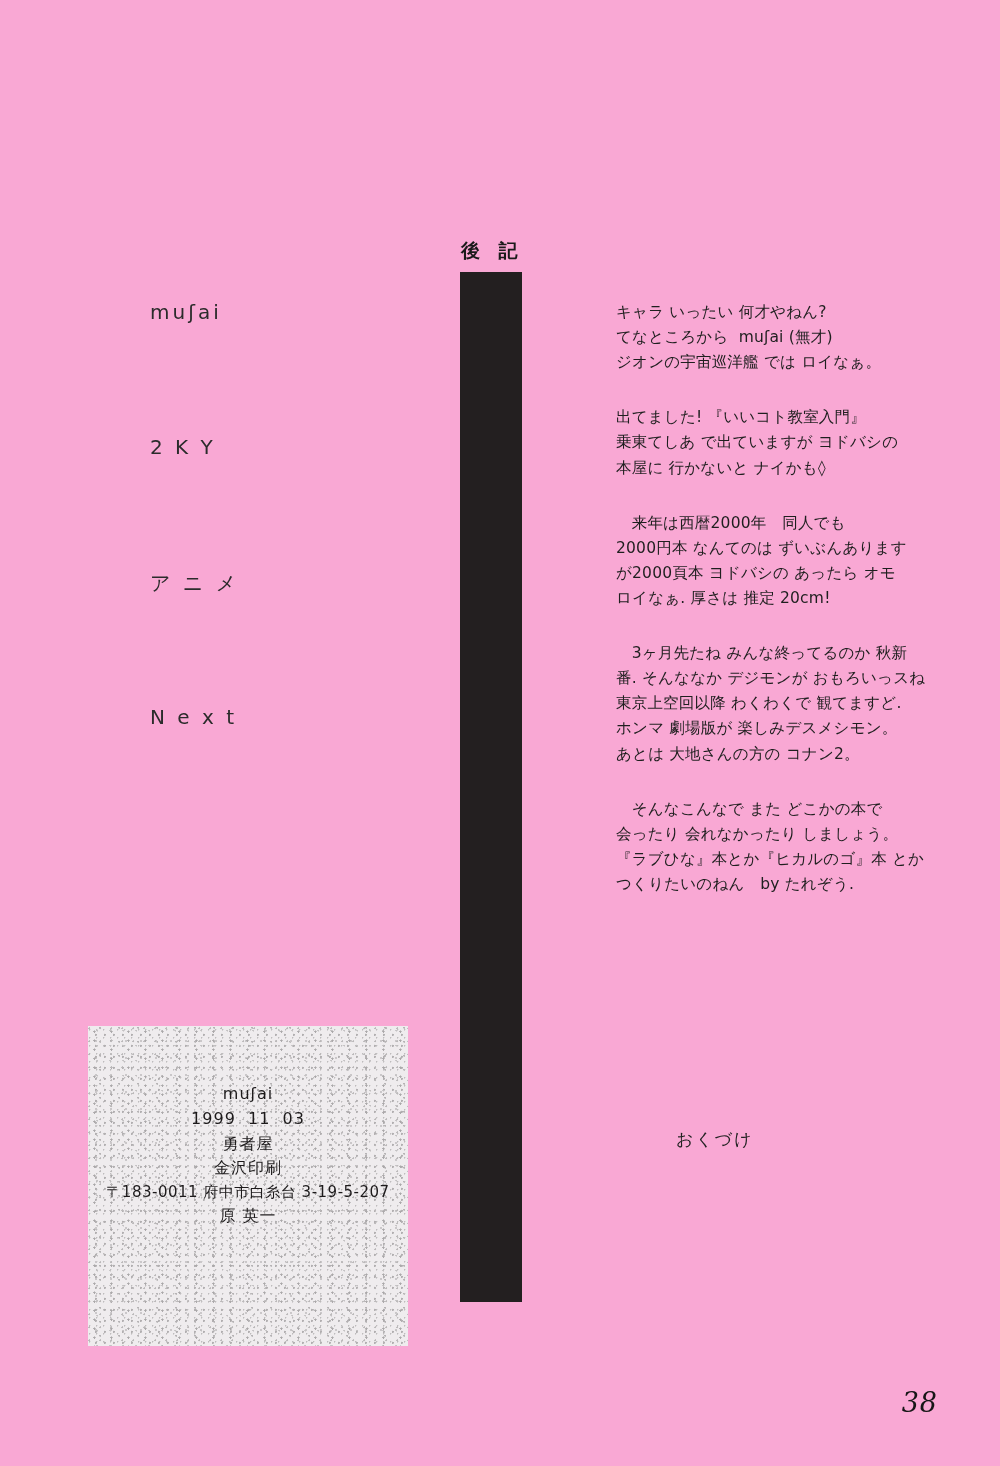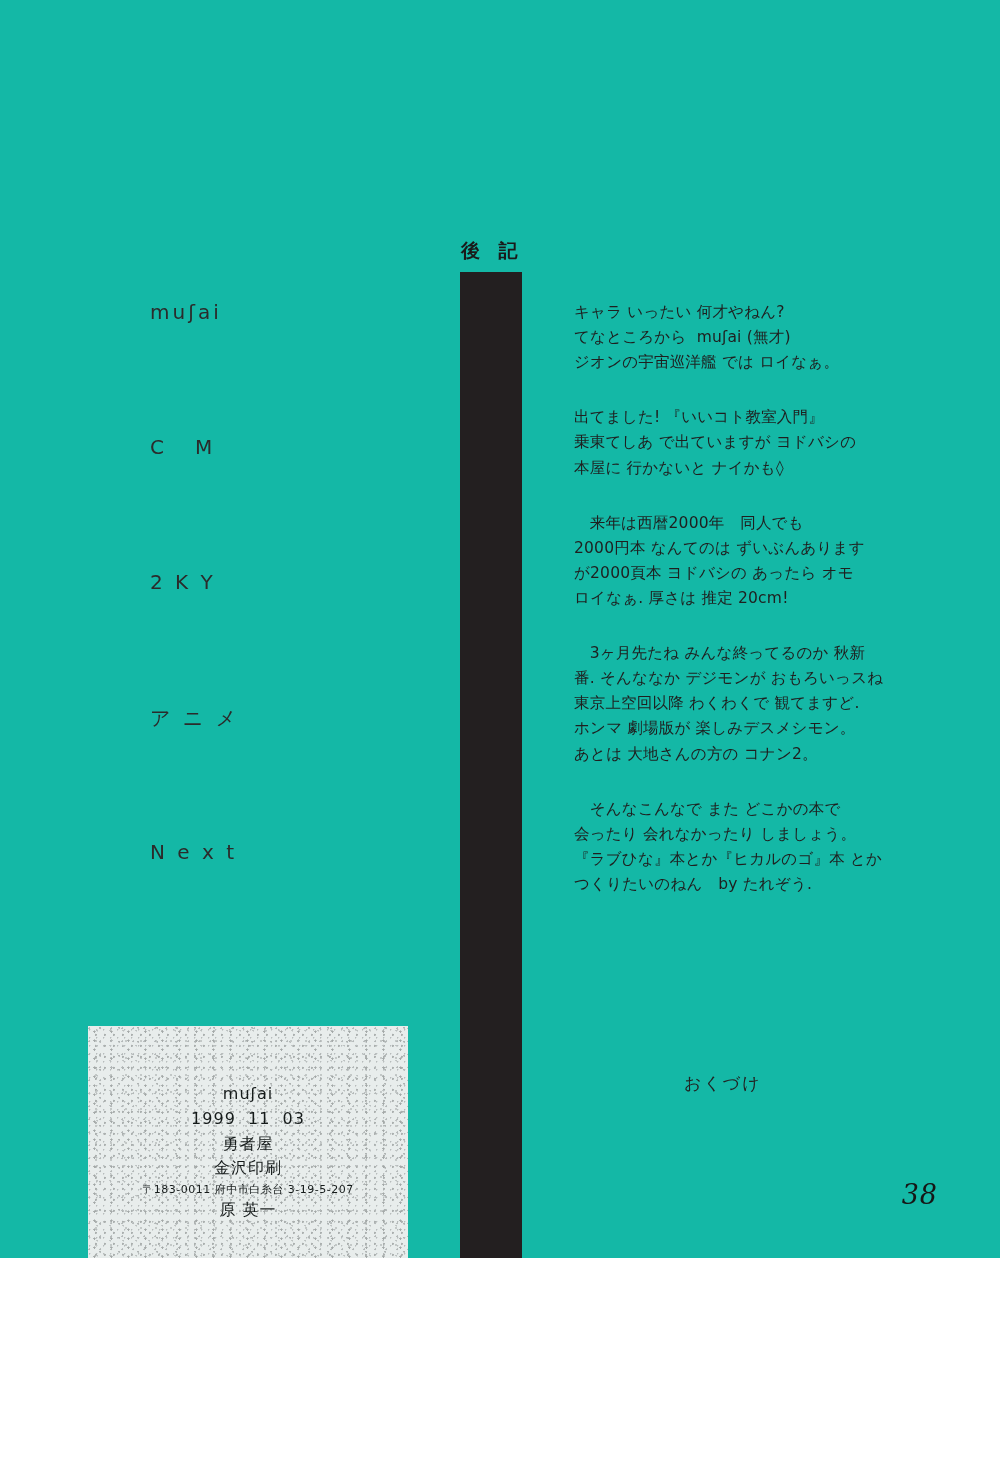--- a/index.html
+++ b/index.html
@@ -3,22 +3,22 @@
 <meta charset="utf-8">
 <style>
   html, body {
     margin: 0;
     padding: 0;
     background: #ffffff;
   }
   .page {
     position: relative;
     width: 1000px;
-    height: 1258px;
-    background: #14b8a6;
+    height: 1466px;
+    background: #f9a8d4;
     overflow: hidden;
     font-family: "DejaVu Sans", sans-serif;
     color: #1a1a1a;
   }
 
   
   .left-col {
     position: absolute;
     left: 150px;
     top: 300px;
@@ -49,44 +49,43 @@
     font-size: 19px;
     letter-spacing: 6px;
     color: #1a1a1a;
     font-family: "DejaVu Sans", sans-serif;
     font-weight: bold;
   }
 
   
   .right-col {
     position: absolute;
-    left: 574px;
+    left: 616px;
     top: 300px;
     width: 330px;
   }
   .para {
     margin-bottom: 30px;
     font-size: 15.5px;
     line-height: 1.62;
     color: #1f1f1f;
     font-family: "DejaVu Sans", sans-serif;
     letter-spacing: 0.2px;
   }
   .para div {
     white-space: pre;
   }
 
   .okuzuke-label {
     position: absolute;
     left: 676px;
-    top: 1072px;
+    top: 1128px;
     font-size: 17px;
     letter-spacing: 2px;
     color: #222;
-    margin-left: 8px;
   }
 
   
   .colophon {
     position: absolute;
     left: 88px;
     top: 1026px;
     width: 320px;
     height: 320px;
     background-color: #efefef;
@@ -113,21 +112,21 @@
   }
   .colophon-line {
     font-size: 16px;
     line-height: 1.55;
     color: #161616;
     white-space: pre;
     letter-spacing: 1px;
     font-family: "DejaVu Sans", sans-serif;
   }
   .colophon-line.small {
-    font-size: 11px;
+    font-size: 15px;
     letter-spacing: 0.5px;
   }
 
   
   .page-number {
     position: absolute;
     right: 62px;
     bottom: 48px;
     font-size: 27px;
     font-style: italic;
@@ -140,21 +139,20 @@
 <body>
 
 <div class="page">
 
   <div class="koki">後 記</div>
 
   <div class="black-bar"></div>
 
   <div class="left-col">
     <div class="left-item">muʃai</div>
-    <div class="left-item">C   M</div>
     <div class="left-item">2 K Y</div>
     <div class="left-item">ア ニ メ</div>
     <div class="left-item">N e x t</div>
   </div>
 
   <div class="right-col">
 
     <div class="para">
       <div>キャラ いったい 何才やねん?</div>
       <div>てなところから  muʃai (無才)</div>

